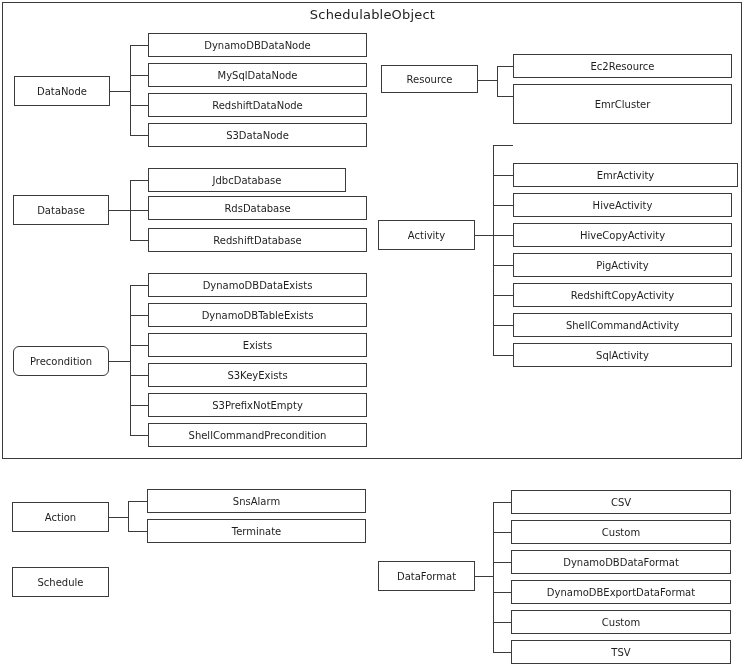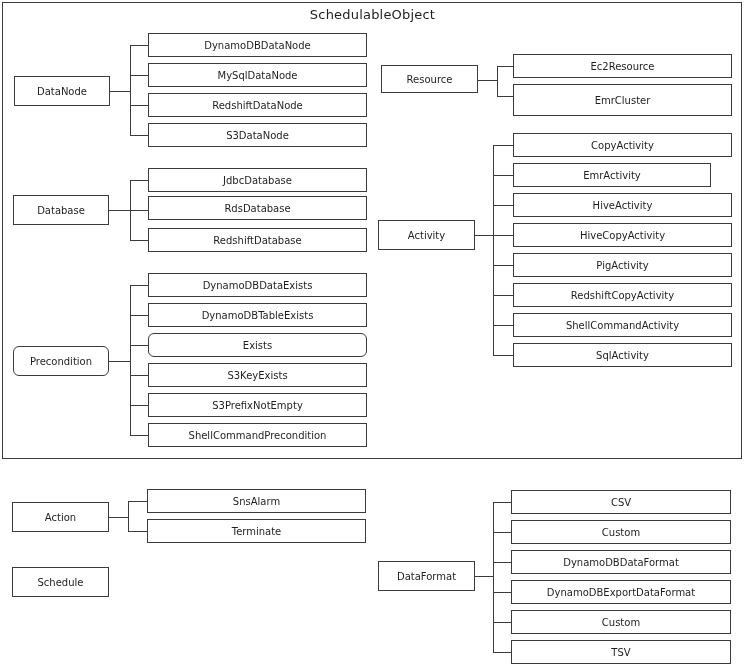--- a/index.html
+++ b/index.html
@@ -69,54 +69,53 @@
     <div class="conn" style="left: 130px; top: 75px; width: 18px; height: 1px;"></div>
     <div class="node-box" style="left: 148px; top: 63px; width: 219px; height: 24px;">MySqlDataNode</div>
     <div class="conn" style="left: 130px; top: 105px; width: 18px; height: 1px;"></div>
     <div class="node-box" style="left: 148px; top: 93px; width: 219px; height: 24px;">RedshiftDataNode</div>
     <div class="conn" style="left: 130px; top: 135px; width: 18px; height: 1px;"></div>
     <div class="node-box" style="left: 148px; top: 123px; width: 219px; height: 24px;">S3DataNode</div>
     <div class="node-box" style="left: 13px; top: 195px; width: 96px; height: 30px;">Database</div>
     <div class="conn" style="left: 109px; top: 210px; width: 21px; height: 1px;"></div>
     <div class="conn" style="left: 130px; top: 180px; width: 1px; height: 60px;"></div>
     <div class="conn" style="left: 130px; top: 180px; width: 18px; height: 1px;"></div>
-    <div class="node-box" style="left: 148px; top: 168px; width: 219px; height: 24px;">JdbcDatabase</div>
+    <div class="node-box" style="left: 148px; top: 168px; width: 198px; height: 24px;">JdbcDatabase</div>
     <div class="conn" style="left: 130px; top: 210px; width: 18px; height: 1px;"></div>
     <div class="node-box" style="left: 148px; top: 196px; width: 219px; height: 24px;">RdsDatabase</div>
     <div class="conn" style="left: 130px; top: 240px; width: 18px; height: 1px;"></div>
     <div class="node-box" style="left: 148px; top: 228px; width: 219px; height: 24px;">RedshiftDatabase</div>
     <div class="node-box" style="left: 13px; top: 346px; width: 96px; height: 30px; border-radius: 6px;">Precondition</div>
     <div class="conn" style="left: 109px; top: 361px; width: 21px; height: 1px;"></div>
     <div class="conn" style="left: 130px; top: 285px; width: 1px; height: 150px;"></div>
     <div class="conn" style="left: 130px; top: 285px; width: 18px; height: 1px;"></div>
     <div class="node-box" style="left: 148px; top: 273px; width: 219px; height: 24px;">DynamoDBDataExists</div>
     <div class="conn" style="left: 130px; top: 315px; width: 18px; height: 1px;"></div>
     <div class="node-box" style="left: 148px; top: 303px; width: 219px; height: 24px;">DynamoDBTableExists</div>
     <div class="conn" style="left: 130px; top: 345px; width: 18px; height: 1px;"></div>
-    <div class="node-box" style="left: 148px; top: 333px; width: 219px; height: 24px; border-radius: 6px;">Exists</div>
+    <div class="node-box" style="left: 148px; top: 333px; width: 219px; height: 24px;">Exists</div>
     <div class="conn" style="left: 130px; top: 375px; width: 18px; height: 1px;"></div>
     <div class="node-box" style="left: 148px; top: 363px; width: 219px; height: 24px;">S3KeyExists</div>
     <div class="conn" style="left: 130px; top: 405px; width: 18px; height: 1px;"></div>
     <div class="node-box" style="left: 148px; top: 393px; width: 219px; height: 24px;">S3PrefixNotEmpty</div>
     <div class="conn" style="left: 130px; top: 435px; width: 18px; height: 1px;"></div>
     <div class="node-box" style="left: 148px; top: 423px; width: 219px; height: 24px;">ShellCommandPrecondition</div>
     <div class="node-box" style="left: 381px; top: 65px; width: 97px; height: 28px;">Resource</div>
     <div class="conn" style="left: 478px; top: 80px; width: 19px; height: 1px;"></div>
     <div class="conn" style="left: 497px; top: 66px; width: 1px; height: 30px;"></div>
     <div class="conn" style="left: 497px; top: 66px; width: 16px; height: 1px;"></div>
     <div class="node-box" style="left: 513px; top: 54px; width: 219px; height: 24px;">Ec2Resource</div>
     <div class="conn" style="left: 497px; top: 96px; width: 16px; height: 1px;"></div>
-    <div class="node-box" style="left: 513px; top: 84px; width: 219px; height: 32px;">EmrCluster</div>
+    <div class="node-box" style="left: 513px; top: 84px; width: 219px; height: 40px;">EmrCluster</div>
     <div class="node-box" style="left: 378px; top: 220px; width: 97px; height: 30px;">Activity</div>
     <div class="conn" style="left: 475px; top: 235px; width: 18px; height: 1px;"></div>
     <div class="conn" style="left: 493px; top: 145px; width: 1px; height: 210px;"></div>
     <div class="conn" style="left: 493px; top: 145px; width: 20px; height: 1px;"></div>
-    <div class="node-box" style="left: 513px; top: 133px; width: 219px; height: 24px;">CopyActivity</div>
     <div class="conn" style="left: 493px; top: 175px; width: 20px; height: 1px;"></div>
-    <div class="node-box" style="left: 513px; top: 163px; width: 198px; height: 24px;">EmrActivity</div>
+    <div class="node-box" style="left: 513px; top: 163px; width: 225px; height: 24px;">EmrActivity</div>
     <div class="conn" style="left: 493px; top: 205px; width: 20px; height: 1px;"></div>
     <div class="node-box" style="left: 513px; top: 193px; width: 219px; height: 24px;">HiveActivity</div>
     <div class="conn" style="left: 493px; top: 235px; width: 20px; height: 1px;"></div>
     <div class="node-box" style="left: 513px; top: 223px; width: 219px; height: 24px;">HiveCopyActivity</div>
     <div class="conn" style="left: 493px; top: 265px; width: 20px; height: 1px;"></div>
     <div class="node-box" style="left: 513px; top: 253px; width: 219px; height: 24px;">PigActivity</div>
     <div class="conn" style="left: 493px; top: 295px; width: 20px; height: 1px;"></div>
     <div class="node-box" style="left: 513px; top: 283px; width: 219px; height: 24px;">RedshiftCopyActivity</div>
     <div class="conn" style="left: 493px; top: 325px; width: 20px; height: 1px;"></div>
     <div class="node-box" style="left: 513px; top: 313px; width: 219px; height: 24px;">ShellCommandActivity</div>

